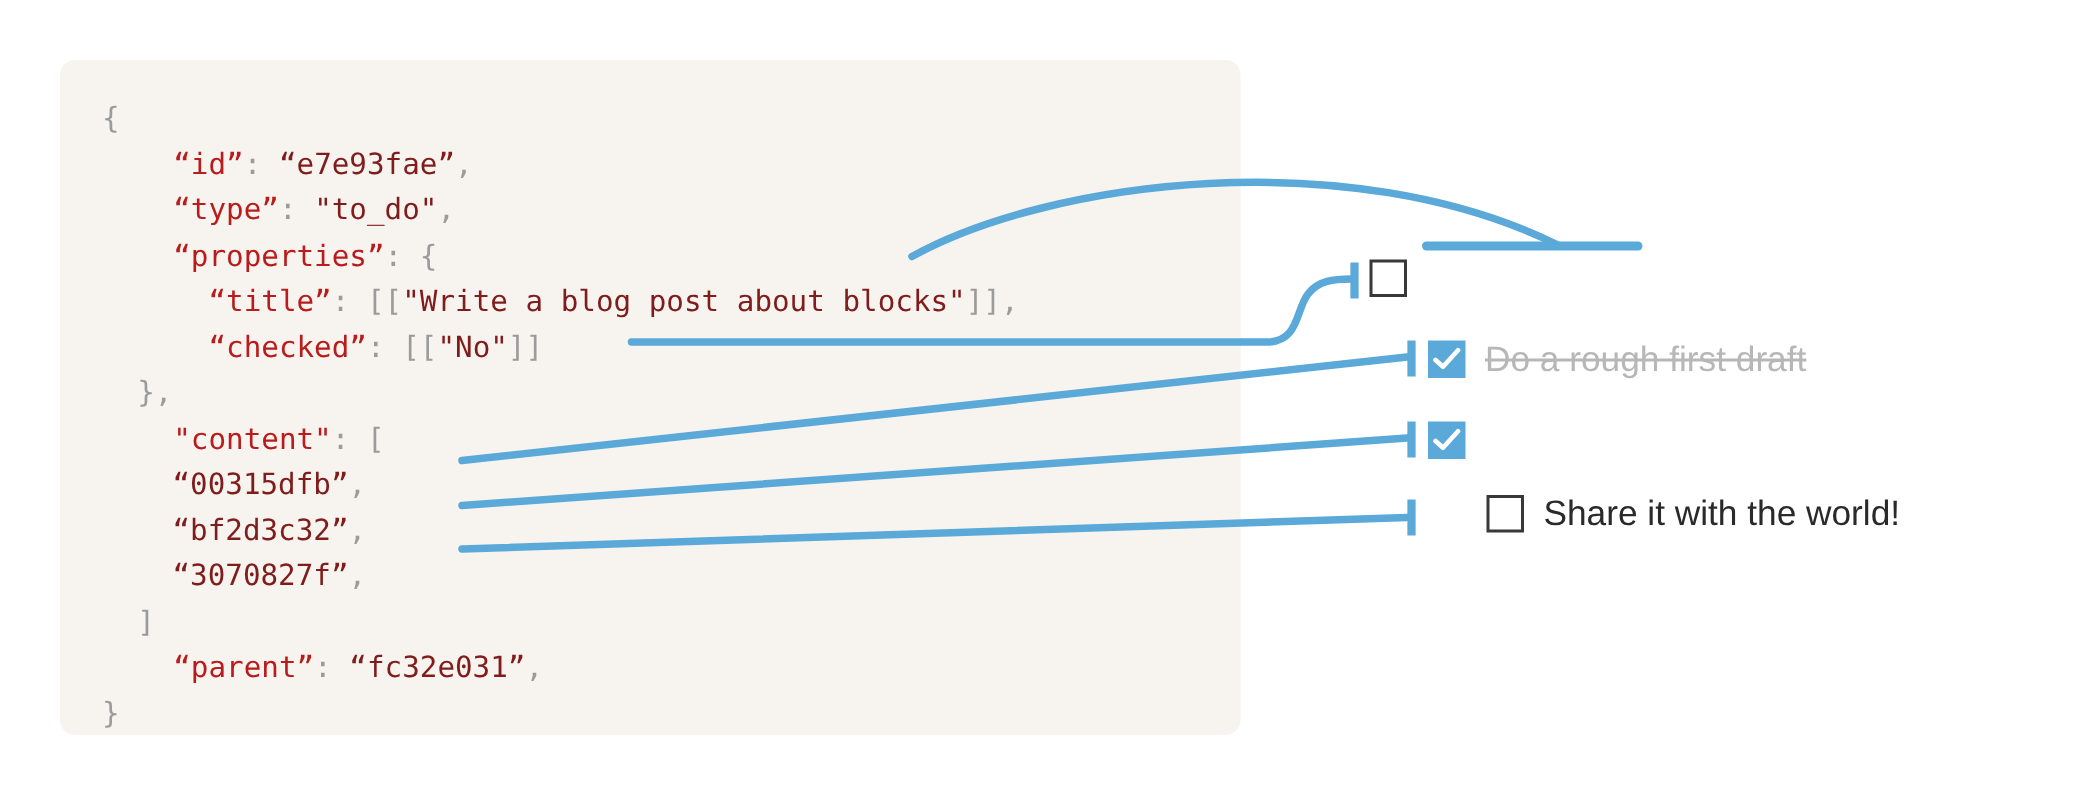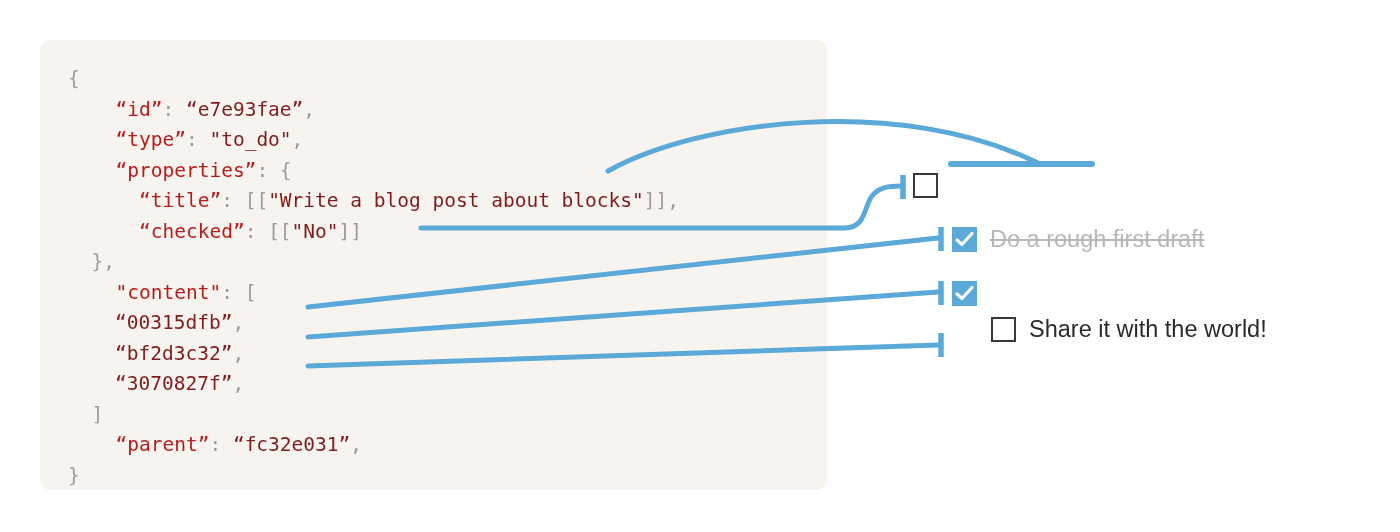--- a/index.html
+++ b/index.html
@@ -138,19 +138,19 @@
     </div>
 
     <div class="todo-row" style="top:126px; left:4px;">
       <span class="cb checked">
         <svg width="19" height="17" viewBox="0 0 19 17">
           <path d="M2 9 L7 13.5 L17 2.5" fill="none" stroke="#ffffff" stroke-width="3.1" stroke-linecap="round" stroke-linejoin="round"></path>
         </svg>
       </span>
     </div>
 
-    <div class="todo-row" style="top:162px; left:6px;padding-left:37px;">
+    <div class="todo-row" style="top:175px; left:6px;padding-left:37px;">
       <span class="cb unchecked"></span>
       <span class="todo-label">Share it with the world!</span>
     </div>
 
   </div>
 </div>
 
 </body></html>

